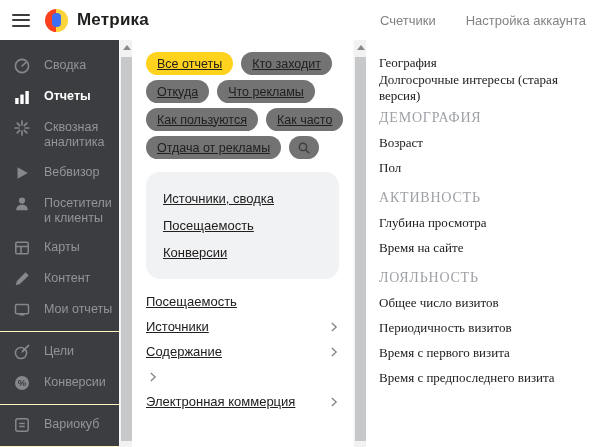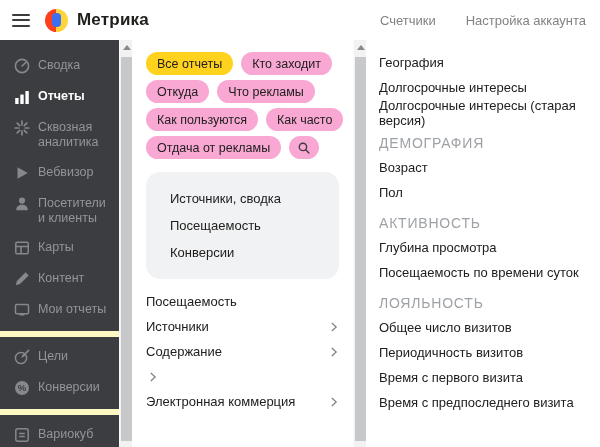--- a/index.html
+++ b/index.html
@@ -18,51 +18,51 @@
   .spacer { flex:1; }
   .top-nav { display:flex; gap:30px; font-size:13px; color:#828282; }
   .top-nav a { cursor:pointer;text-align:right; }
 
   
   .main { flex:1; display:flex; min-height:0; }
 
   
   .sidebar { width:119px; flex:0 0 119px; background:#3b3d40; color:#939598; padding-top:6px; overflow:hidden; }
   .s-group { padding:5px 0; }
-  .s-group + .s-group { border-top:6px solid #fef9c3; }
-  .s-item { display:flex; align-items:flex-start; gap:7px; padding:7px 6px 7px 13px; font-size:12.5px; line-height:1.22; cursor:pointer; }
+  .s-group + .s-group { border-top:1px solid #fef9c3; }
+  .s-item { display:flex; align-items:flex-start; gap:13px; padding:7px 6px 7px 13px; font-size:12.5px; line-height:1.22; cursor:pointer; }
   .s-ico { width:18px; height:18px; flex:0 0 18px; color:#86888b; margin-top:-1px; }
   .s-ico svg { width:18px; height:18px; display:block; }
   .s-item.active { color:#ffffff; font-weight:bold; }
   .s-item.active .s-ico { color:#ffffff; }
 
   
   .vscroll { width:13px; flex:0 0 13px; background:#f2f2f3; position:relative; border-left:1px solid #fafafa; }
   .vs-up { position:absolute; top:0; left:0; width:13px; height:15px; display:flex; align-items:center; justify-content:center; cursor:pointer; }
   .vs-up:after { content:""; border-left:4px solid transparent; border-right:4px solid transparent; border-bottom:5px solid #8a8a8a; }
   .vs-thumb { position:absolute; top:17px; bottom:6px; left:1px; width:11px; background:#c7c8ca; cursor:pointer; }
 
   
-  .panel-mid { width:221px; flex:0 0 221px; background:#fff; padding:12px 14px 0; position:relative; overflow:hidden; }
+  .panel-mid { width:221px; flex:0 0 221px; background:#fff; padding:12px 14px 0; position:relative; overflow:hidden;text-decoration:underline; }
   .chip-row { display:flex; gap:8px; margin-bottom:5px; }
-  .chip { border:none; background:#f9a8d4; border-radius:12px; padding:4px 11px; font-size:12.5px;
+  .chip { border:none; background:#737373; border-radius:12px; padding:4px 11px; font-size:12.5px;
     font-family:inherit; color:#21201f; cursor:pointer; white-space:nowrap; height:23px; display:flex; align-items:center; }
   .chip.active { background:#ffd21e; }
   .chip.search { padding:4px 8px; }
   .chip.search svg { width:14px; height:14px; color:#3e3e3e; }
-  .quickbox { margin-top:13px; background:#f1f2f4; border-radius:14px; padding:13px 8px; }
+  .quickbox { margin-top:13px; background:#f1f2f4; border-radius:14px; padding:13px 1px; }
   .q-link { padding:6px 16px; font-size:13px; cursor:pointer; height:27px; display:flex; align-items:center; }
   .report-menu { margin:10px -14px 0; }
   .m-row { display:flex; align-items:center; justify-content:space-between; padding:5px 12px 5px 14px; font-size:13px; cursor:pointer; height:25px; }
   .m-row.active { background:#fbe9a6; }
   .chev { width:14px; height:14px; color:#7f7f7f; display:flex; }
   .chev svg { width:14px; height:14px; }
 
   
-  .panel-right { flex:1; background:#fff; padding:10px 8px 0 13px; overflow:hidden; }
+  .panel-right { flex:1; background:#fff; padding:10px 8px 0 13px; overflow:hidden;font-family:Liberation Serif, serif; }
   .r-link { font-size:13px; padding:6px 0; cursor:pointer; height:25px; display:flex; align-items:center; }
   .r-header { font-size:14px; letter-spacing:.8px; color:#9ea1a6; padding:6px 0 5px; margin-top:5px; height:25px; display:flex; align-items:center; }
 </style>
 </head>
 <body>
 
 <div class="app">
 
   <header>
     <div class="burger">
@@ -270,28 +270,27 @@
       </nav>
     </section>
 
     <div class="vscroll">
       <div class="vs-up"></div>
       <div class="vs-thumb"></div>
     </div>
 
     <section class="panel-right">
       <div class="r-link">География</div>
-      <div class="r-link">Долгосрочные интересы</div>
       <div class="r-link">Долгосрочные интересы (старая версия)</div>
       <div class="r-header">ДЕМОГРАФИЯ</div>
       <div class="r-link">Возраст</div>
       <div class="r-link">Пол</div>
       <div class="r-header">АКТИВНОСТЬ</div>
       <div class="r-link">Глубина просмотра</div>
-      <div class="r-link">Посещаемость по времени суток</div>
+      <div class="r-link">Время на сайте</div>
       <div class="r-header">ЛОЯЛЬНОСТЬ</div>
       <div class="r-link">Общее число визитов</div>
       <div class="r-link">Периодичность визитов</div>
       <div class="r-link">Время с первого визита</div>
       <div class="r-link">Время с предпоследнего визита</div>
     </section>
 
   </div>
 </div>
 

